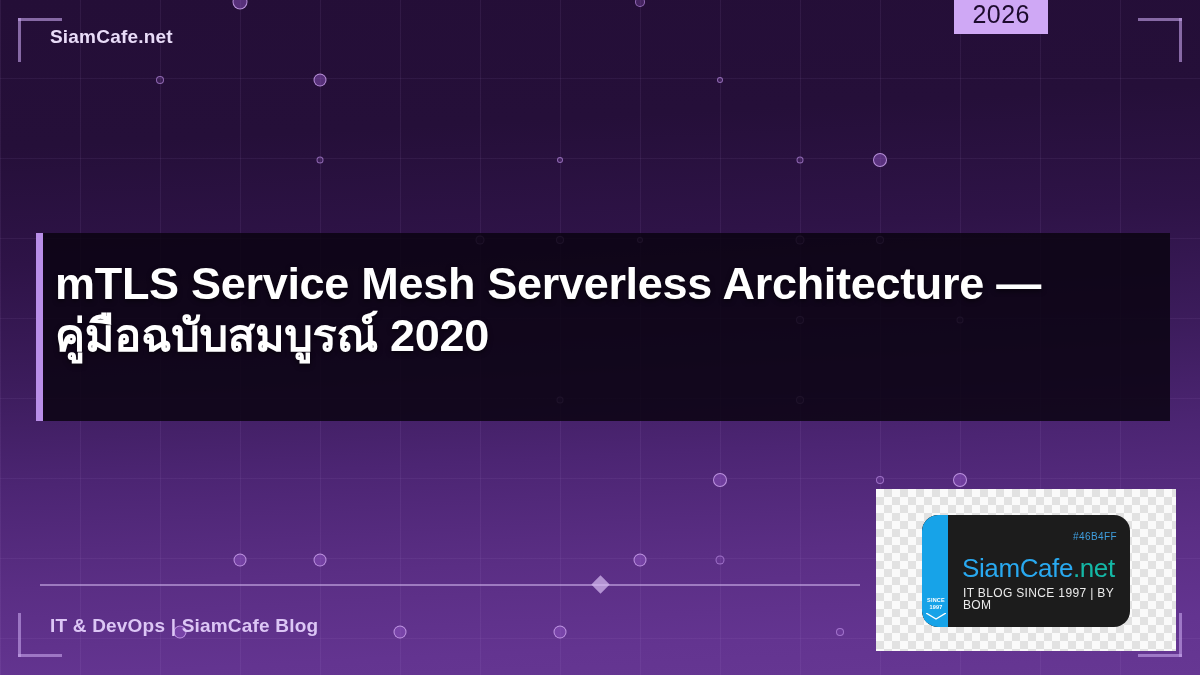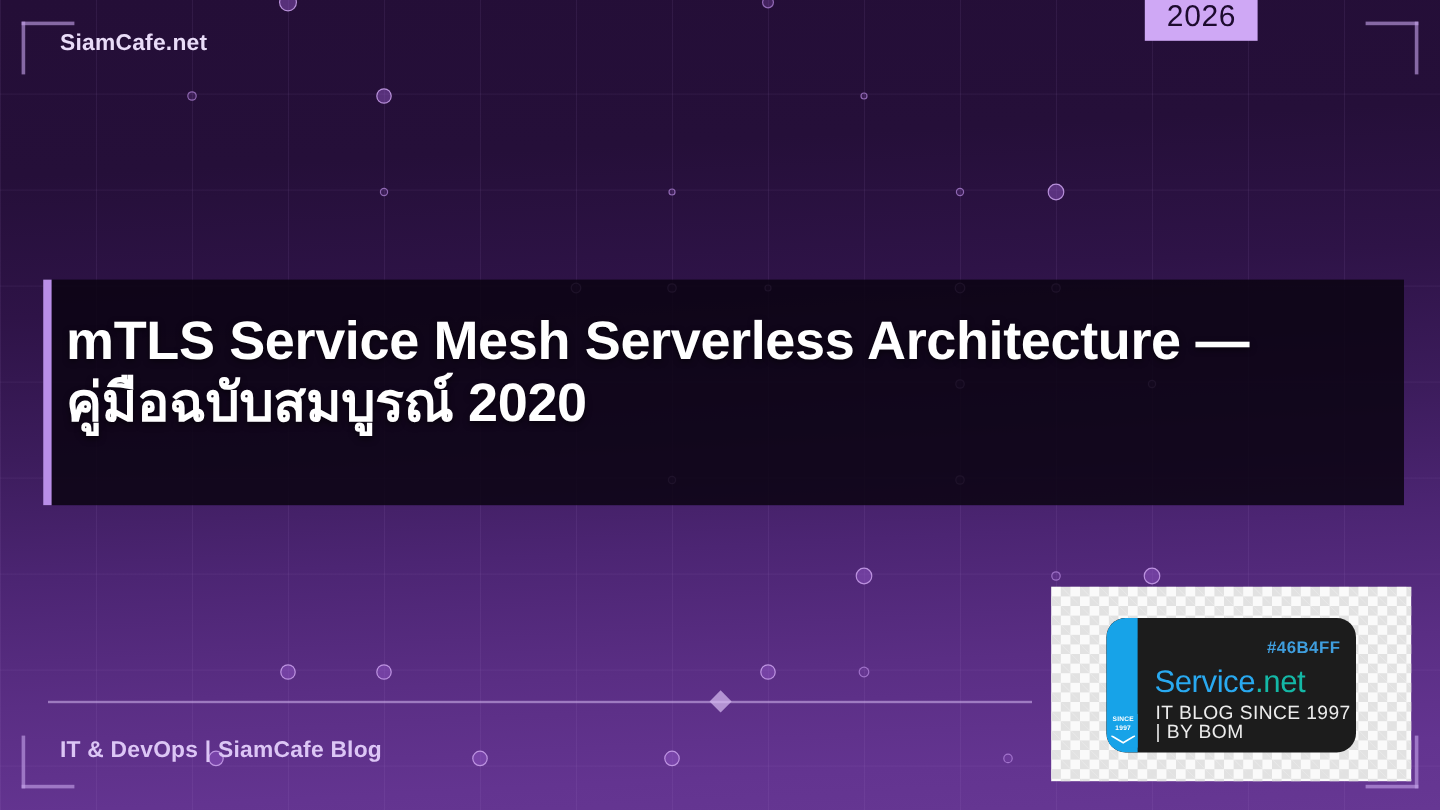--- a/index.html
+++ b/index.html
@@ -219,41 +219,41 @@
     line-height: 6.5px;
     letter-spacing: 0.2px;
   }
   .logo-ribbon svg { position: absolute; left: 2px; bottom: 3px; }
 
   .logo-hex {
     position: absolute;
     right: 13px;
     top: 16px;
     color: #3f9ede;
-    font-size: 14px;
-    font-weight: bold;
+    font-size: 10px;
+    font-weight: normal;
     letter-spacing: 0.4px;
   }
   .logo-word {
     position: absolute;
     left: 40px;
     top: 40px;
     font-size: 26px;
     font-weight: 400;
     letter-spacing: -0.4px;
     line-height: 1;
   }
   .logo-word .blue { color: #29a9f0; }
   .logo-word .white { color: #14b8a6; }
   .logo-tagline {
     position: absolute;
     left: 41px;
     top: 72px;
     color: #ececec;
-    font-size: 16px;
+    font-size: 12px;
     letter-spacing: 0.35px;
     line-height: 1;
   }
 </style>
 </head>
 <body>
 
 <div id="stage">
 
   <div class="grid-layer"></div>
@@ -326,19 +326,19 @@
       <div class="logo-stripe"></div>
       <div class="logo-ribbon">
         <div class="rb-line">SINCE</div>
         <div class="rb-line">1997</div>
         <svg width="20" height="7" viewBox="0 0 20 7">
           <path d="M0 0 L10 6 L20 0" stroke="#ffffff" stroke-width="1.4" fill="none"></path>
         </svg>
       </div>
       <div class="logo-hex">#46B4FF</div>
       <div class="logo-word">
-        <span class="blue">Service</span><span class="white">.net</span>
+        <span class="blue">SiamCafe</span><span class="white">.net</span>
       </div>
       <div class="logo-tagline">IT BLOG SINCE 1997 | BY BOM</div>
     </div>
   </div>
 
 </div>
 
 </body></html>

